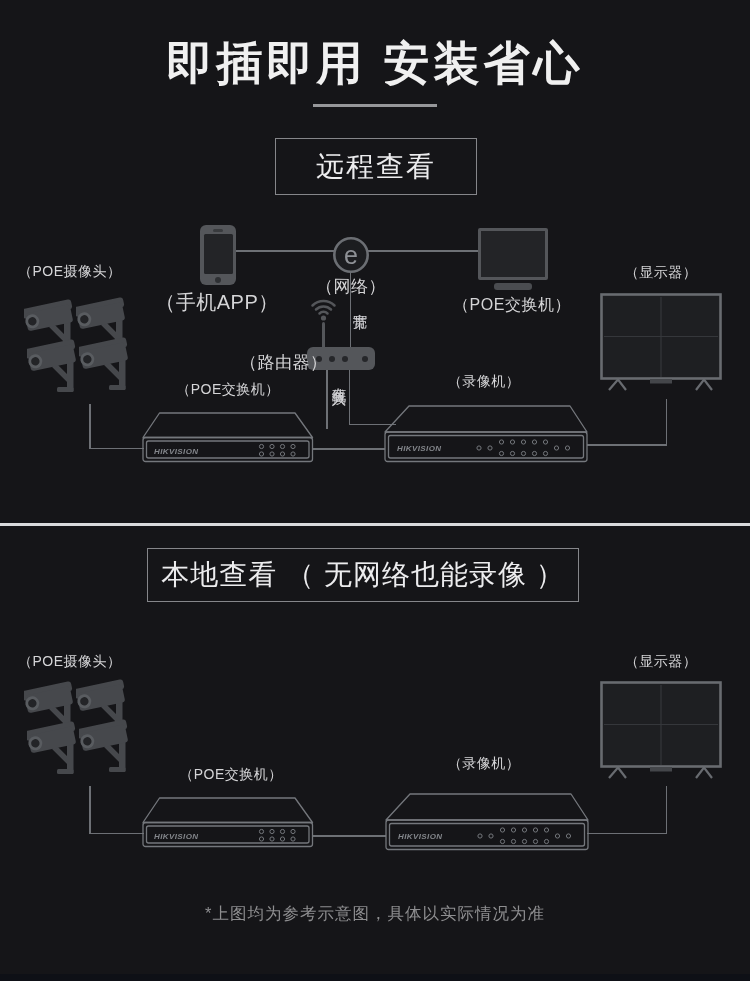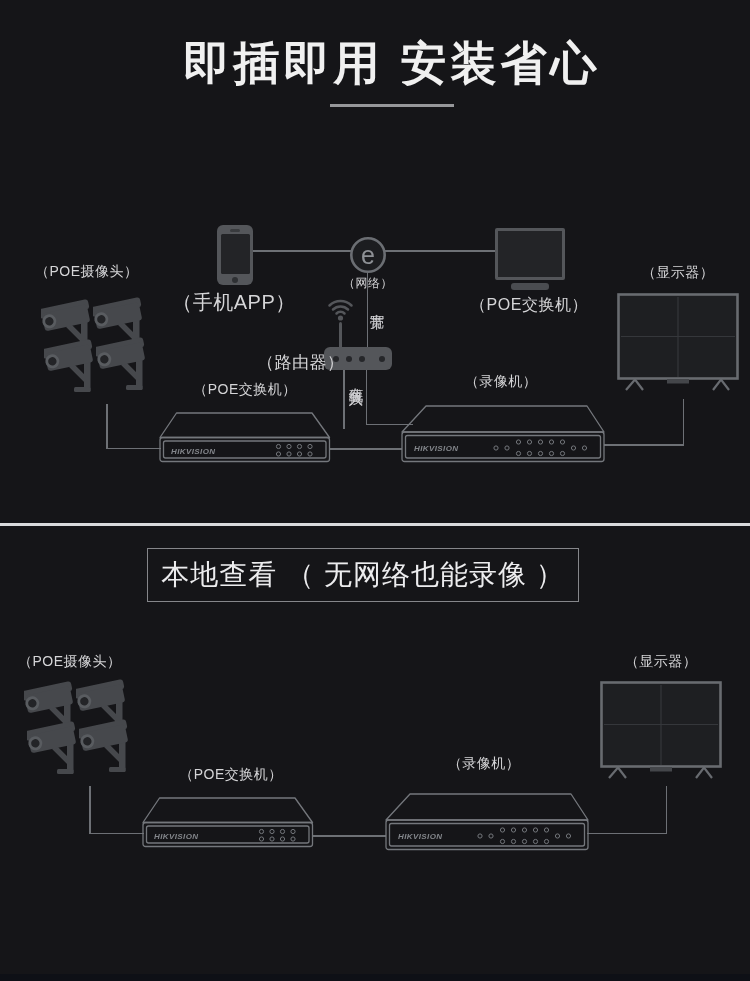--- a/index.html
+++ b/index.html
@@ -62,25 +62,28 @@
         <rect x="2" y="11" width="46" height="18" rx="3"></rect>
         <circle cx="8" cy="20" r="7" fill="#595c60"></circle>
         <circle cx="8" cy="20" r="4.2" fill="#232427"></circle>
       </g>
     </g>
   </defs>
 </svg>
 
 <div id="page">
 
-  <div class="abs" id="section-remote" style="left:17px;top:0;width:632px;height:523px;">
+  <div class="abs" id="section-remote" style="left:0;top:0;width:632px;height:523px;">
 
     <div id="title">即插即用 安装省心</div>
     <div id="title-underline"></div>
 
+    <div class="hbox" style="left:275px;top:138px;width:200px;height:55px;">
+      <span>远程查看</span>
+    </div>
 
     <div class="line" style="left:236px;top:250px;width:242px;height:1.5px;"></div>
     <div class="line" style="left:349.5px;top:272px;width:1.5px;height:76px;"></div>
     <div class="line" style="left:326px;top:370px;width:1.5px;height:59px;"></div>
     <div class="line" style="left:348.5px;top:370px;width:1.5px;height:55px;"></div>
     <div class="line" style="left:348.5px;top:423.5px;width:47px;height:1.5px;"></div>
     <div class="line" style="left:89px;top:404px;width:1.5px;height:45px;"></div>
     <div class="line" style="left:89px;top:447.5px;width:55px;height:1.5px;"></div>
     <div class="line" style="left:313px;top:448px;width:72px;height:1.5px;"></div>
     <div class="line" style="left:587px;top:444px;width:80px;height:1.5px;"></div>
@@ -90,21 +93,21 @@
       <div class="slit"></div>
       <div class="scr"></div>
       <div class="homebtn"></div>
     </div>
     <div class="label sm ctr" style="left:217px;top:289px;font-size:20px;">（手机APP）</div>
 
     <svg class="abs" style="left:332px;top:236px;" width="38" height="38" viewBox="0 0 38 38">
       <circle cx="19" cy="19" r="16.7" fill="#1c1d20" stroke="#6b6e73" stroke-width="2.6"></circle>
       <text x="19" y="27.5" text-anchor="middle" font-size="25" fill="#8e9196" font-family="Liberation Sans, DejaVu Sans, sans-serif">e</text>
     </svg>
-    <div class="label sm ctr" style="left:351px;top:275px;font-size:12px;">（网络）</div>
+    <div class="label sm ctr" style="left:351px;top:275px;font-size:17px;">（网络）</div>
 
     <div class="pcmon" style="left:478px;top:228px;"></div>
     <div class="pcbase" style="left:494px;top:283px;"></div>
     <div class="label sm ctr" style="left:512px;top:295px;font-size:16px;">（POE交换机）</div>
 
     <svg class="abs" style="left:308px;top:295px;" width="31" height="29" viewBox="0 0 31 29">
       <g stroke="#54565a" stroke-width="2.5" fill="none" stroke-linecap="round">
         <path d="M11.5 18.5 A 5.7 5.7 0 0 1 19.5 18.5"></path>
         <path d="M8 14.5 A 10.6 10.6 0 0 1 23 14.5"></path>
         <path d="M4.5 10.5 A 15.6 15.6 0 0 1 26.5 10.5"></path>
@@ -275,16 +278,17 @@
     <div class="label ctr" style="left:661px;top:127px;">（显示器）</div>
     <svg class="abs" style="left:600px;top:155px;" width="122" height="100" viewBox="0 0 122 100">
       <rect x="1.5" y="1.5" width="119" height="84" fill="#1e1f22" stroke="#686b70" stroke-width="2.6"></rect>
       <line x1="61" y1="4" x2="61" y2="84" stroke="#35373b" stroke-width="1.2"></line>
       <line x1="4" y1="43.5" x2="118" y2="43.5" stroke="#35373b" stroke-width="1.2"></line>
       <rect x="50" y="86" width="22" height="4.5" fill="#44464a"></rect>
       <path d="M9 97 L18 86.5 L26 97" stroke="#686b70" stroke-width="2.2" fill="none"></path>
       <path d="M96 97 L104 86.5 L112 97" stroke="#686b70" stroke-width="2.2" fill="none"></path>
     </svg>
 
+    <div id="footer-note">*上图均为参考示意图，具体以实际情况为准</div>
   </div>
 
   <div id="bottom-strip"></div>
 </div>
 
 </body></html>

